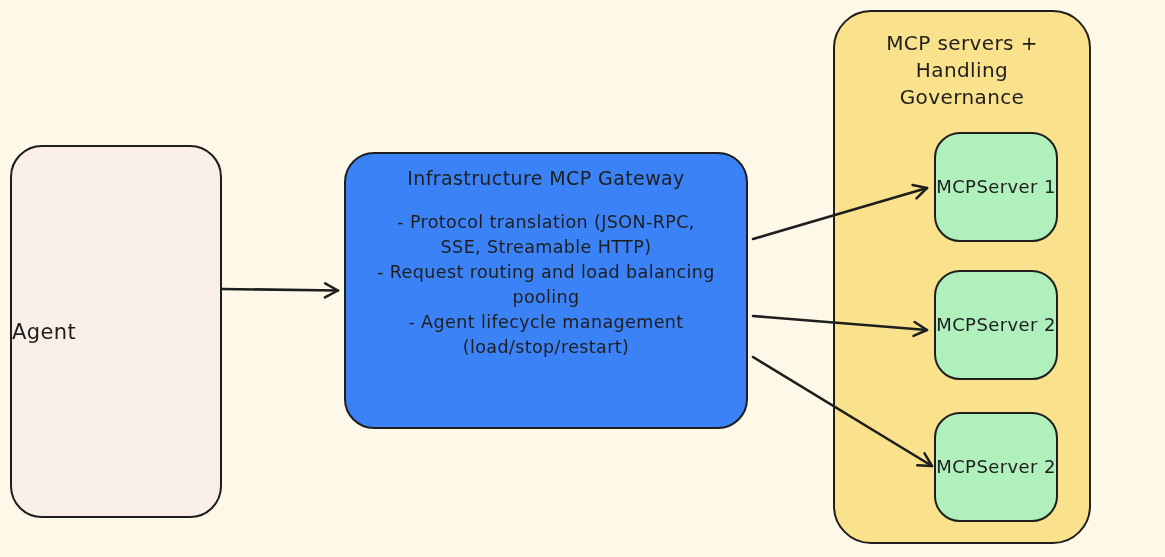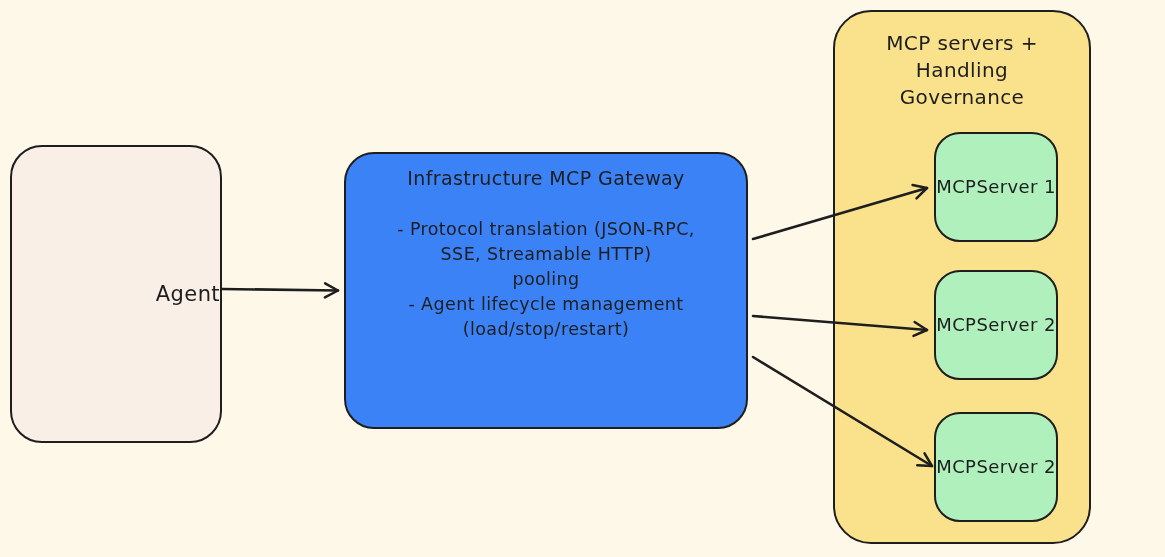--- a/index.html
+++ b/index.html
@@ -14,39 +14,39 @@
     overflow:hidden;
   }
   .node {
     position:absolute;
     border:2.5px solid #1e1e1e;
     box-sizing:border-box;
     letter-spacing:0.4px;
   }
   
   .agent {
-    left:10px; top:145px; width:212px; height:298px;
+    left:10px; top:145px; width:212px; height:373px;
     background:#f9efe7;
     border-radius:32px;
-    display:flex; align-items:center; justify-content:flex-end;
+    display:flex; align-items:center; justify-content:flex-start;
     font-size:21px;
   }
   
   .gateway {
     left:344px; top:152px; width:404px; height:277px;
     background:#3b82f6;
     border-radius:30px;
     text-align:center;
   }
   .gateway-title {
     margin-top:12px;
     font-size:19px;
     line-height:24px;
   }
-  .gateway-lines { margin-top:27px; }
+  .gateway-lines { margin-top:20px; }
   .gw-line {
     font-size:17.5px;
     line-height:25px;
   }
   
   .server-group {
     left:833px; top:10px; width:258px; height:534px;
     background:#fae28c;
     border-radius:38px;
   }
@@ -89,20 +89,21 @@
 
   <div class="node agent">
     <span>Agent</span>
   </div>
 
   <div class="node gateway">
     <div class="gateway-title">Infrastructure MCP Gateway</div>
     <div class="gateway-lines">
       <div class="gw-line">- Protocol translation (JSON-RPC,</div>
       <div class="gw-line">SSE, Streamable HTTP)</div>
+      <div class="gw-line">- Request routing and load balancing</div>
       <div class="gw-line">pooling</div>
       <div class="gw-line">- Agent lifecycle management</div>
       <div class="gw-line">(load/stop/restart)</div>
     </div>
   </div>
 
   <div class="node server-group">
     <div class="group-title">MCP servers + Handling Governance</div>
 
     <div class="server server-1">

